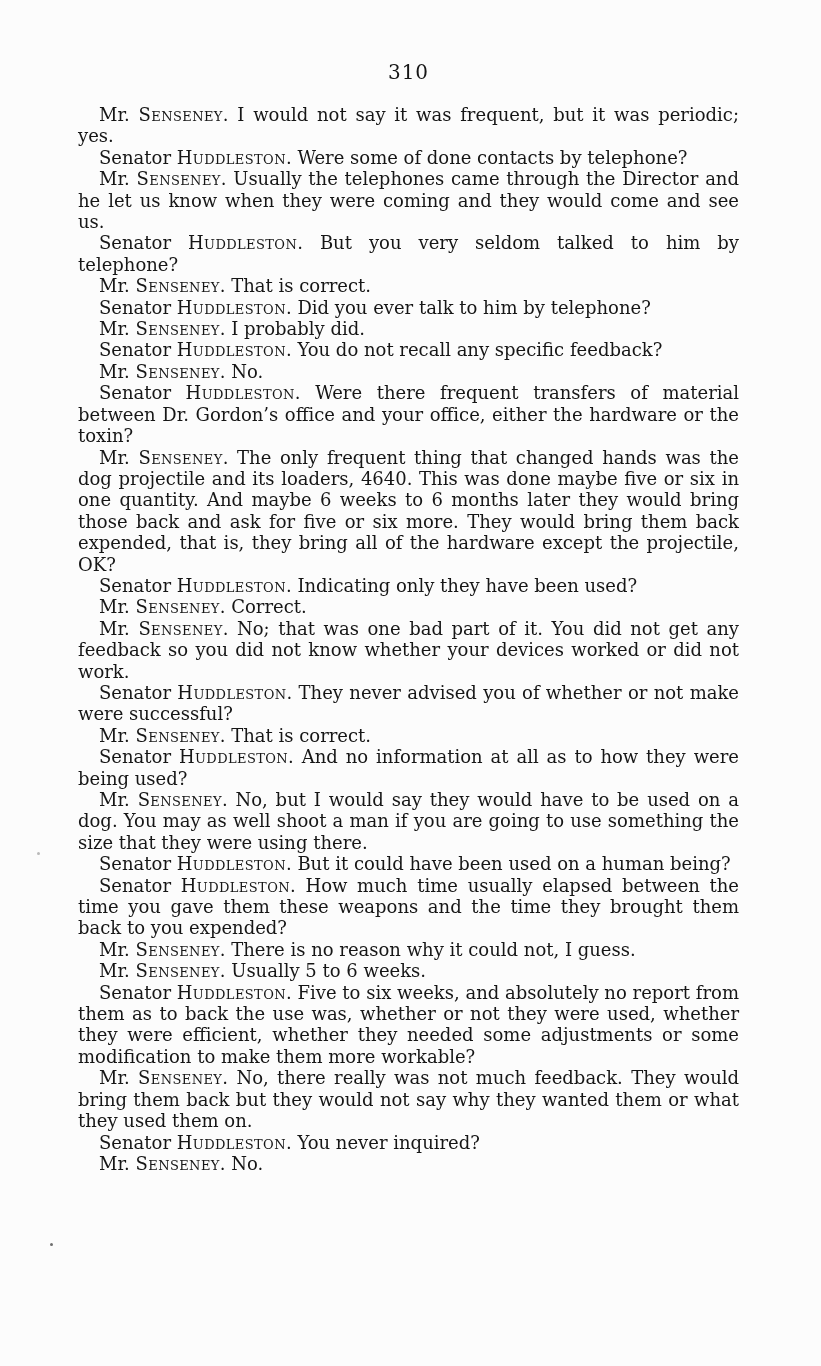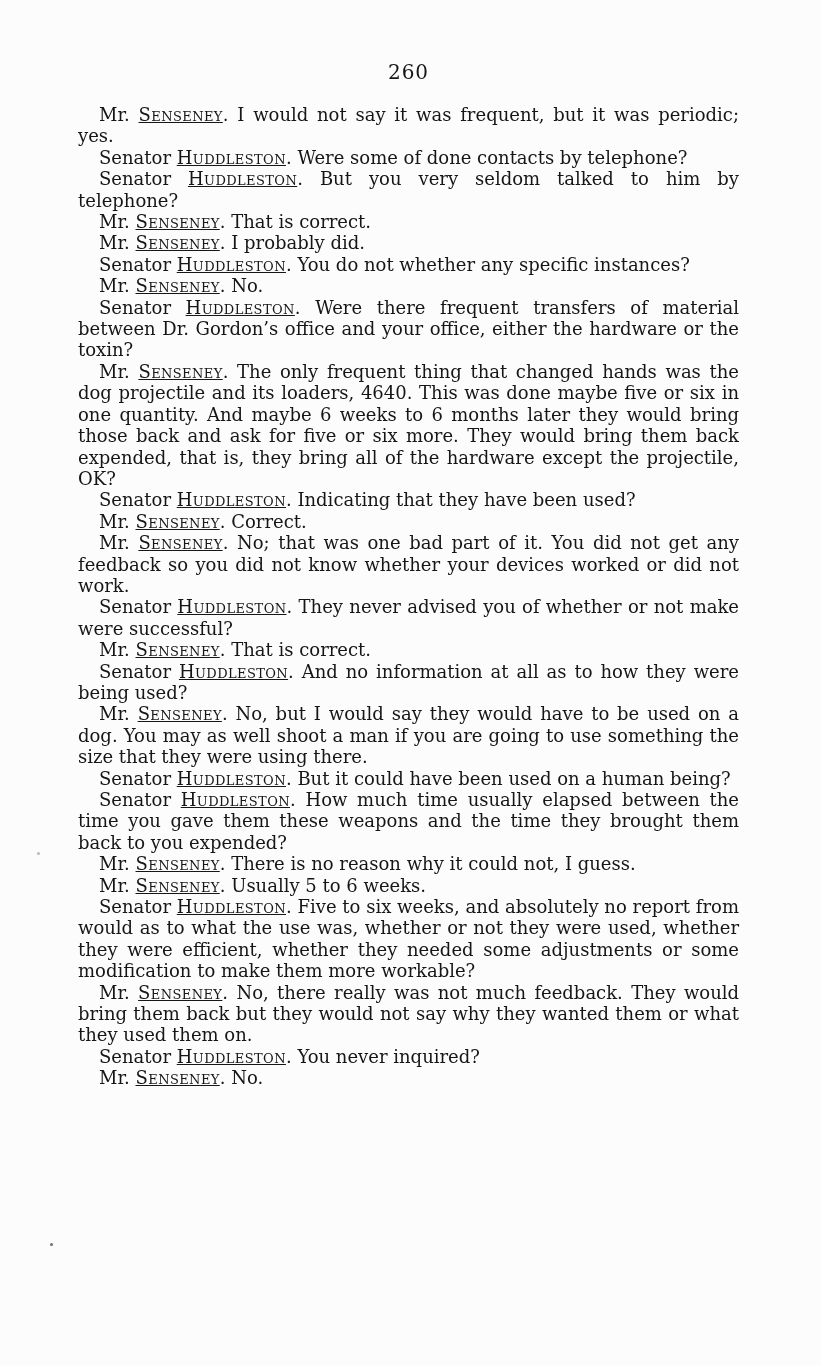--- a/index.html
+++ b/index.html
@@ -37,21 +37,20 @@
     text-justify: inter-word;
   }
   .para {
     margin: 0;
     padding: 0;
     text-indent: 21px;
   }
   .sc {
     font-variant: small-caps;
     letter-spacing: 0.4px;
-    text-decoration: underline;
   }
   .artifact-dot {
     position: absolute;
     border-radius: 50%;
   }
   .dot1 {
     left: 37px;
     top: 852px;
     width: 3px;
     height: 3px;
@@ -62,43 +61,45 @@
     top: 1243px;
     width: 3px;
     height: 3px;
     background: #6e6e6e;
   }
 </style>
 </head>
 <body>
 
 <div class="page">
-  <div class="pageno">260</div>
+  <div class="pageno">310</div>
   <div class="content">
   <p class="para"><span class="lead">Mr. </span><span class="sc">Senseney</span><span class="speech">. I would not say it was frequent, but it was periodic; yes.</span></p>
 
   <p class="para"><span class="lead">Senator </span><span class="sc">Huddleston</span><span class="speech">. Were some of done contacts by telephone?</span></p>
 
+  <p class="para"><span class="lead">Mr. </span><span class="sc">Senseney</span><span class="speech">. Usually the telephones came through the Director and he let us know when they were coming and they would come and see us.</span></p>
 
   <p class="para"><span class="lead">Senator </span><span class="sc">Huddleston</span><span class="speech">. But you very seldom talked to him by telephone?</span></p>
 
   <p class="para"><span class="lead">Mr. </span><span class="sc">Senseney</span><span class="speech">. That is correct.</span></p>
 
+  <p class="para"><span class="lead">Senator </span><span class="sc">Huddleston</span><span class="speech">. Did you ever talk to him by telephone?</span></p>
 
   <p class="para"><span class="lead">Mr. </span><span class="sc">Senseney</span><span class="speech">. I probably did.</span></p>
 
-  <p class="para"><span class="lead">Senator </span><span class="sc">Huddleston</span><span class="speech">. You do not whether any specific instances?</span></p>
+  <p class="para"><span class="lead">Senator </span><span class="sc">Huddleston</span><span class="speech">. You do not recall any specific feedback?</span></p>
 
   <p class="para"><span class="lead">Mr. </span><span class="sc">Senseney</span><span class="speech">. No.</span></p>
 
   <p class="para"><span class="lead">Senator </span><span class="sc">Huddleston</span><span class="speech">. Were there frequent transfers of material between Dr. Gordon’s office and your office, either the hardware or the toxin?</span></p>
 
   <p class="para"><span class="lead">Mr. </span><span class="sc">Senseney</span><span class="speech">. The only frequent thing that changed hands was the dog projectile and its loaders, 4640. This was done maybe five or six in one quantity. And maybe 6 weeks to 6 months later they would bring those back and ask for five or six more. They would bring them back expended, that is, they bring all of the hardware except the projectile, OK?</span></p>
 
-  <p class="para"><span class="lead">Senator </span><span class="sc">Huddleston</span><span class="speech">. Indicating that they have been used?</span></p>
+  <p class="para"><span class="lead">Senator </span><span class="sc">Huddleston</span><span class="speech">. Indicating only they have been used?</span></p>
 
   <p class="para"><span class="lead">Mr. </span><span class="sc">Senseney</span><span class="speech">. Correct.</span></p>
 
 
   <p class="para"><span class="lead">Mr. </span><span class="sc">Senseney</span><span class="speech">. No; that was one bad part of it. You did not get any feedback so you did not know whether your devices worked or did not work.</span></p>
 
   <p class="para"><span class="lead">Senator </span><span class="sc">Huddleston</span><span class="speech">. They never advised you of whether or not make were successful?</span></p>
 
   <p class="para"><span class="lead">Mr. </span><span class="sc">Senseney</span><span class="speech">. That is correct.</span></p>
 
@@ -107,21 +108,21 @@
   <p class="para"><span class="lead">Mr. </span><span class="sc">Senseney</span><span class="speech">. No, but I would say they would have to be used on a dog. You may as well shoot a man if you are going to use something the size that they were using there.</span></p>
 
   <p class="para"><span class="lead">Senator </span><span class="sc">Huddleston</span><span class="speech">. But it could have been used on a human being?</span></p>
 
   <p class="para"><span class="lead">Senator </span><span class="sc">Huddleston</span><span class="speech">. How much time usually elapsed between the time you gave them these weapons and the time they brought them back to you expended?</span></p>
 
   <p class="para"><span class="lead">Mr. </span><span class="sc">Senseney</span><span class="speech">. There is no reason why it could not, I guess.</span></p>
 
   <p class="para"><span class="lead">Mr. </span><span class="sc">Senseney</span><span class="speech">. Usually 5 to 6 weeks.</span></p>
 
-  <p class="para"><span class="lead">Senator </span><span class="sc">Huddleston</span><span class="speech">. Five to six weeks, and absolutely no report from would as to what the use was, whether or not they were used, whether they were efficient, whether they needed some adjustments or some modification to make them more workable?</span></p>
+  <p class="para"><span class="lead">Senator </span><span class="sc">Huddleston</span><span class="speech">. Five to six weeks, and absolutely no report from them as to back the use was, whether or not they were used, whether they were efficient, whether they needed some adjustments or some modification to make them more workable?</span></p>
 
   <p class="para"><span class="lead">Mr. </span><span class="sc">Senseney</span><span class="speech">. No, there really was not much feedback. They would bring them back but they would not say why they wanted them or what they used them on.</span></p>
 
   <p class="para"><span class="lead">Senator </span><span class="sc">Huddleston</span><span class="speech">. You never inquired?</span></p>
 
   <p class="para"><span class="lead">Mr. </span><span class="sc">Senseney</span><span class="speech">. No.</span></p>
 </div>
   <div class="artifact-dot dot1"></div>
   <div class="artifact-dot dot2"></div>
 </div>

